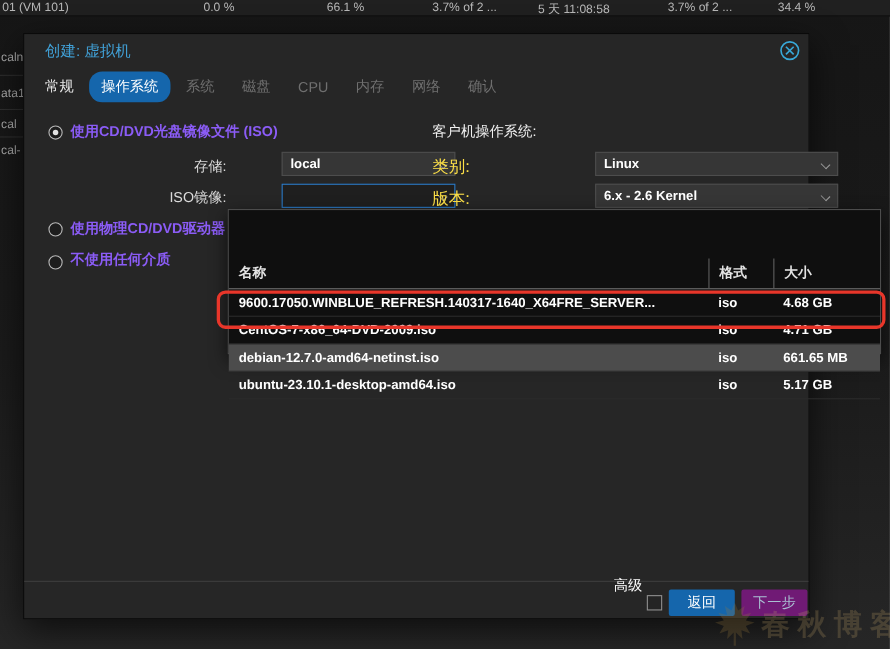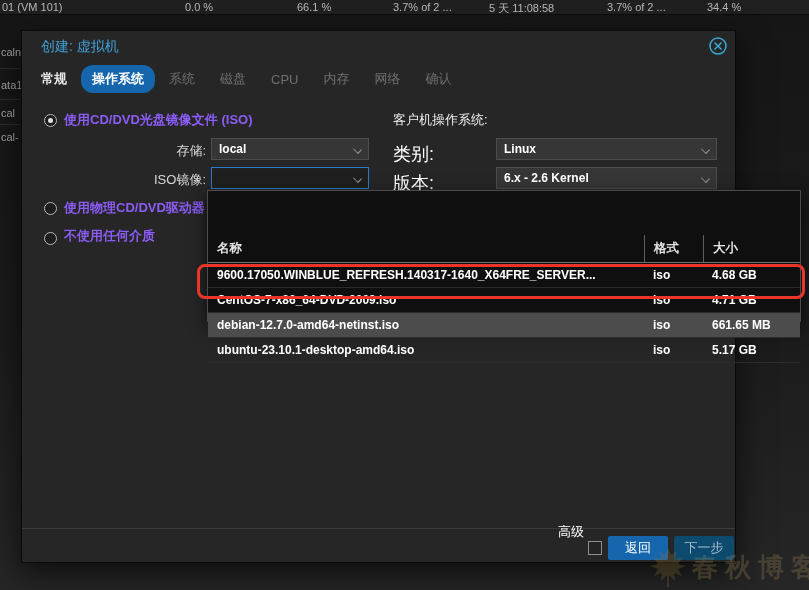--- a/index.html
+++ b/index.html
@@ -15,45 +15,45 @@
   .top-strip span { position:absolute; top:1px; white-space:nowrap; }
   .bg-frag { position:absolute; left:1px; font-size:11px; color:#a8a8a8; width:22px; overflow:hidden; }
   .bg-line { position:absolute; left:0; width:21px; height:1px; background:rgba(255,255,255,0.10); }
 
   
   .dialog { position:absolute; left:21px; top:30px; width:715px; height:533px;
     background:#262626; border:1px solid #0a0a0a; box-shadow:0 10px 30px rgba(0,0,0,0.65); }
   .dlg-title { position:absolute; left:19px; top:7px; font-size:14px; color:#41a0d6; }
   .dlg-close { position:absolute; right:7px; top:5px; width:20px; height:20px; cursor:pointer; }
   .tabbar { position:absolute; left:8px; top:34px; height:28px; display:flex; align-items:center; }
-  .tab { font-size:13px; font-weight:bold; padding:5px 11px; margin-right:3px; color:#e6e6e6; white-space:nowrap; }
+  .tab { font-size:13px; font-weight:normal; padding:5px 11px; margin-right:3px; color:#e6e6e6; white-space:nowrap; }
   .tab.selected { background:#1566ac; color:#fff; border-radius:12px; }
   .tab.disabled { color:#6f6f6f; font-weight:normal; }
 
   
   .radio-row { position:absolute; display:flex; align-items:center; font-size:13px; font-weight:bold; color:#8b5cf6; white-space:nowrap; }
   .radio { width:13px; height:13px; border:1px solid #b9b9b9; border-radius:50%; margin-right:7px; position:relative; flex:0 0 13px; background:#1d1d1d; }
   .radio.checked::after { content:""; position:absolute; left:3px; top:3px; width:5px; height:5px; border-radius:50%; background:#e3e3e3; }
   .fld-label { position:absolute; font-size:13px; color:#d9d9d9; text-align:right; width:164px; left:20px; white-space:nowrap; }
   .field { position:absolute; height:22px; background:#363636; border:1px solid #4d4d4d;
-    font-size:12px; font-weight:bold; color:#fff; line-height:20px; padding-left:7px; }
+    font-size:12px; font-weight:bold; color:#fff; line-height:20px; padding-left:7px;margin-left:45px; }
   .field .chev { position:absolute; right:7px; top:7px; width:7px; height:7px;
     border-right:1.6px solid #9a9a9a; border-bottom:1.6px solid #9a9a9a; transform:rotate(45deg) scaleY(0.8); }
   .field.focus { background:#1f1f1f; border:1px solid #2b7bc8; }
   .grp-header { position:absolute; font-size:13px; font-weight:normal; color:#f0f0f0; white-space:nowrap; }
-  .fld-label-r { position:absolute; left:371px; font-size:18px; color:#ffffff; white-space:nowrap; }
+  .fld-label-r { position:absolute; left:371px; font-size:15px; color:#fde047; white-space:nowrap; }
 
   
   .ftr-sep { position:absolute; left:0; top:497px; width:713px; height:1px; background:#3d3d3d; }
   .ftr-label { position:absolute; left:536px; top:492px; font-size:13px; color:#ffffff; }
   .ftr-check { position:absolute; left:566px; top:510px; width:14px; height:14px; border:1px solid #8f8f8f; background:#242424; }
   .btn { position:absolute; top:505px; width:60px; height:24px; border-radius:2px; font-size:13px;
     display:flex; align-items:center; justify-content:center; cursor:pointer; }
   .btn-back { left:586px; background:#1566ac; color:#fff; }
-  .btn-next { left:652px; background:#0c4a6e; color:#a9bfd2; }
+  .btn-next { left:652px; background:#701a75; color:#a9bfd2; }
 
   
   .panel { position:absolute; left:207px; top:190px; width:594px; height:132px;
     background:#0f0f0f; border:1px solid #4c4c4c; box-shadow:0 6px 16px rgba(0,0,0,0.7); z-index:5; }
   .p-head { display:flex; height:28px; align-items:center; border-bottom:1px solid #6e6e6e;
     font-size:12.5px; font-weight:bold; color:#e3e3e3;margin-top:44px; }
   .p-head .c2,.p-head .c3 { border-left:1px solid #5f5f5f; height:100%; display:flex; align-items:center; }
   .p-row { display:flex; height:25px; align-items:center; font-size:12px; font-weight:bold; color:#fff;
     border-bottom:1px solid #2b2b2b; cursor:pointer; }
   .p-row.hl { background:#4c4c4c; }

